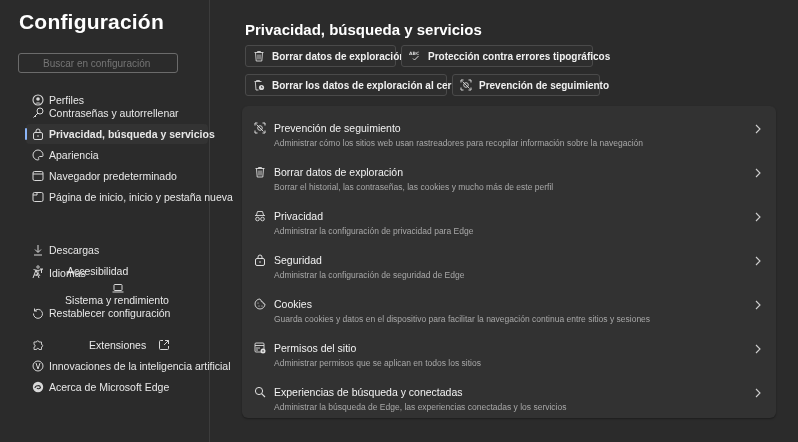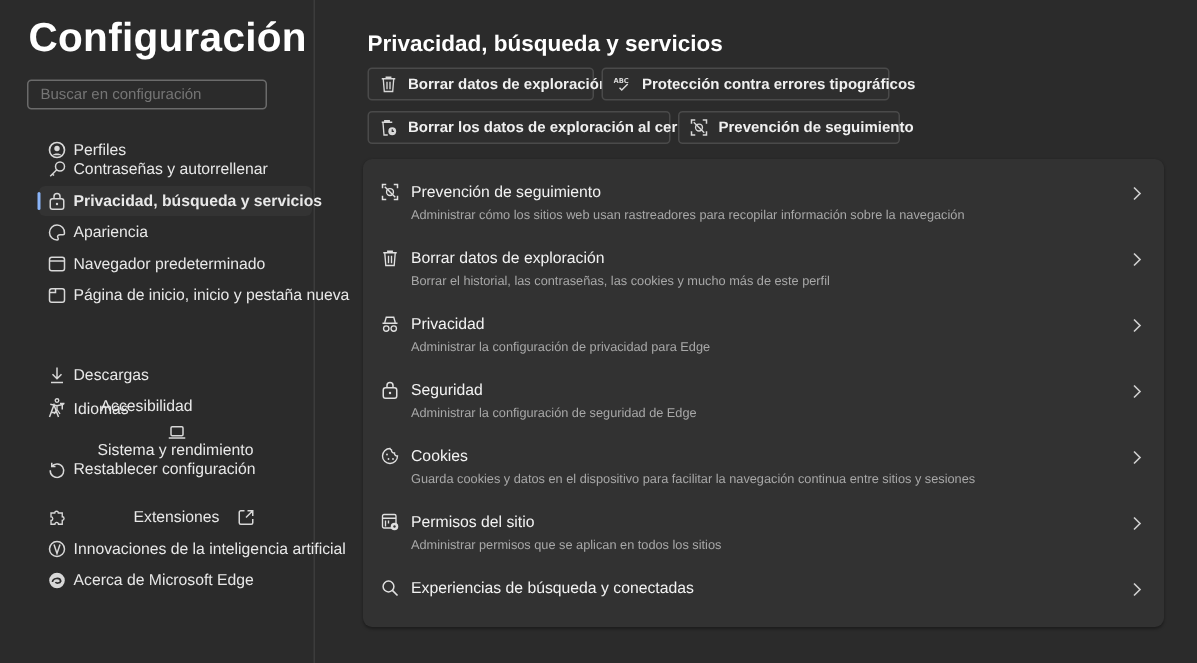--- a/index.html
+++ b/index.html
@@ -8,26 +8,26 @@
     background:#2b2b2b; color:#ffffff;
     font-family:"Liberation Sans", "DejaVu Sans", sans-serif;
     position:relative;
   }
   .sidebar {
     position:absolute; left:0; top:0; width:210px; height:442px;
     background:#2b2b2b; border-right:1px solid #3c3c3c; box-sizing:border-box;
   }
   .sidebar h1 {
     position:absolute; left:19px; top:10px; margin:0;
-    font-size:27px; font-weight:600; color:#fff; letter-spacing:0.2px;
+    font-size:21px; font-weight:600; color:#fff; letter-spacing:0.2px;
   }
   .search {
     position:absolute; left:18px; top:53px; width:160px; height:20px;
     border:1px solid #6b6b6b; border-radius:3px; background:#2b2b2b;
-    box-sizing:border-box; padding:0 8px;
+    box-sizing:border-box; padding:0 24px;
     font-size:10px; color:#cfcfcf; line-height:18px;
     font-family:"Liberation Sans", sans-serif;
   }
   .nav-item {
     position:absolute; left:26px; height:20px; width:182px;
     display:flex; align-items:center; font-size:10.5px; color:#e8e8e8;
     border-radius:4px; white-space:nowrap; cursor:pointer;
   }
   .nav-item.active { background:#333333; font-weight:700; }
   .nav-item .bar {
@@ -373,19 +373,20 @@
   </div>
 
   <div class="row" style="top:270px;">
     <span class="ic">
       <svg width="12" height="12" viewBox="0 0 12 12">
           <circle cx="5" cy="5" r="3.6" fill="none" stroke="currentColor" stroke-width="1"></circle>
           <path d="M7.6 7.6L11 11" stroke="currentColor" stroke-width="1.1"></path>
         </svg>
     </span>
     <span class="title">Experiencias de búsqueda y conectadas</span>
+    <span class="sub">Administrar la búsqueda de Edge, las experiencias conectadas y los servicios</span>
     <span class="chev">
         <svg width="8" height="10" viewBox="0 0 8 10">
           <path d="M2 1l4 4-4 4" stroke="currentColor" stroke-width="1.1" fill="none"></path>
         </svg>
       </span>
   </div>
 </div>
 
 </body></html>

